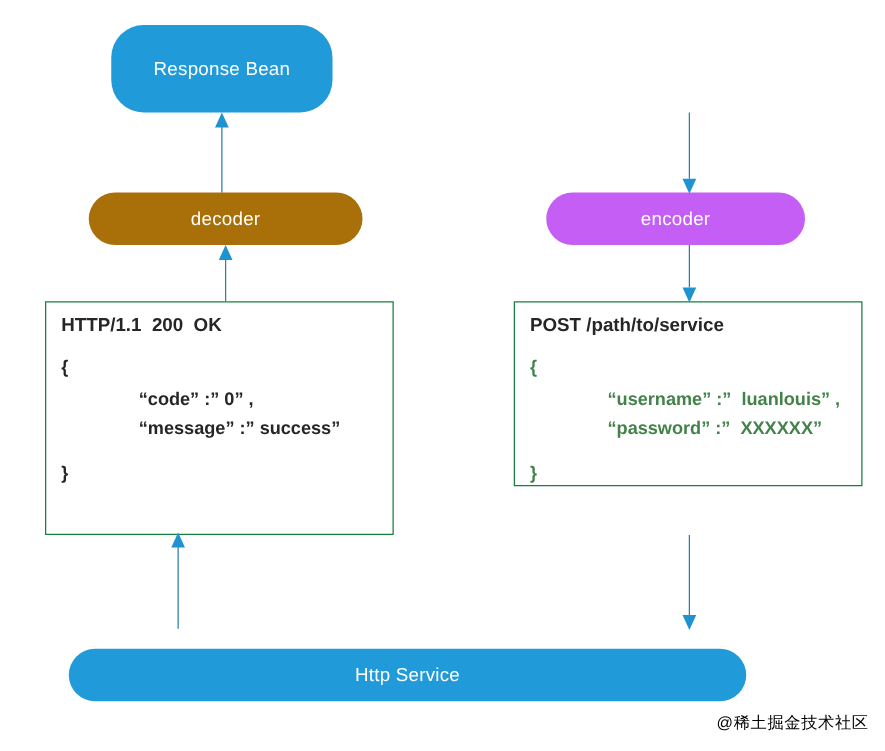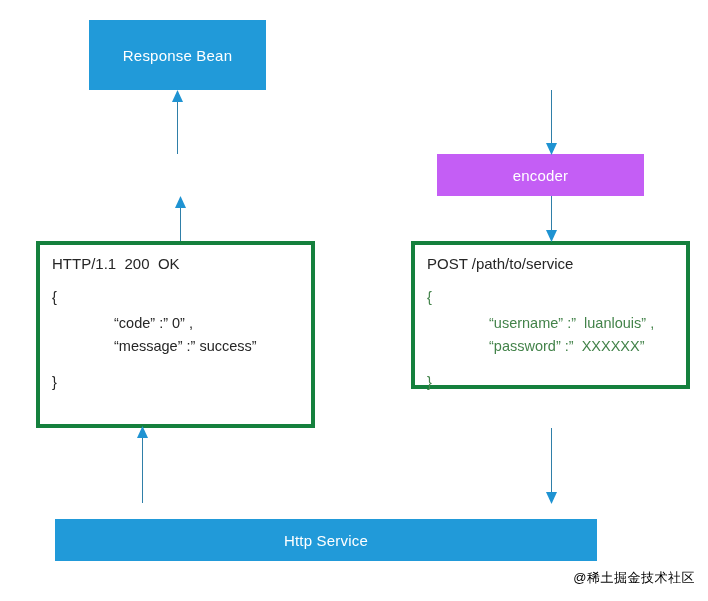--- a/index.html
+++ b/index.html
@@ -20,20 +20,21 @@
   .node {
     position: absolute;
     display: flex;
     align-items: center;
     justify-content: center;
     color: #ffffff;
     font-size: 15px;
     letter-spacing: 0.2px;
     box-sizing: border-box;
     user-select: none;
+    border-radius: 26px;
   }
   #response-bean {
     left: 89px;  top: 20px;  width: 177px; height: 70px;
     background: #219ad9;
   }
   #request-bean {
     left: 461px; top: 20px;  width: 179px; height: 70px;
     background: #2e9b33;
   }
   #decoder {
@@ -45,23 +46,24 @@
     background: #c45ef5;
   }
   #http-service {
     left: 55px;  top: 519px; width: 542px; height: 42px;
     background: #219ad9;
   }
 
   .msg-box {
     position: absolute;
     box-sizing: border-box;
-    border: 4px solid #15803d;
+    border: 1px solid #15803d;
     background: #ffffff;
     padding: 10px 0 0 10px;
+    font-weight: bold;
   }
   #response-msg { left: 36px;  top: 241px; width: 279px; height: 187px; }
   #request-msg  { left: 411px; top: 241px; width: 279px; height: 148px; }
 
   .msg-start {
     font-family: "Liberation Sans", sans-serif;
     font-size: 15px;
     color: #262626;
     white-space: pre;
     margin: 0 0 0 2px;
@@ -102,20 +104,23 @@
 </head>
 <body>
 
 <div id="canvas">
 
   <div class="node" id="response-bean">
     <span>Response Bean</span>
   </div>
 
 
+  <div class="node" id="decoder">
+    <span>decoder</span>
+  </div>
 
   <div class="node" id="encoder">
     <span>encoder</span>
   </div>
 
   <div class="msg-box" id="response-msg">
     <div class="msg-start">HTTP/1.1  200  OK</div>
     <div class="msg-body dark">{</div>
     <div class="msg-body dark" style="margin-top:4px;"><span class="indent"></span><span>“code” :” 0” ,</span><br><span class="indent"></span><span>“message” :” success”</span></div>
     <div class="msg-body dark">}</div>

